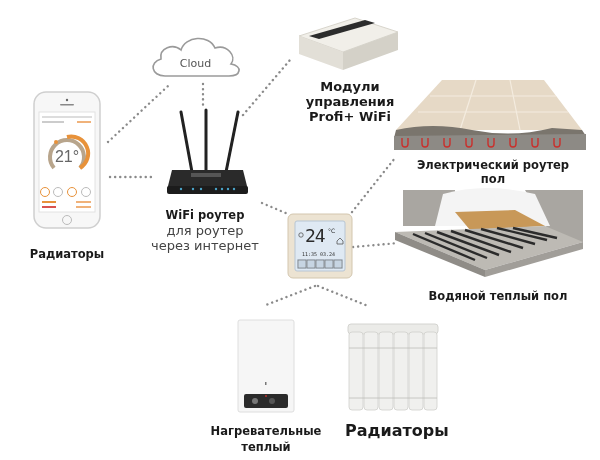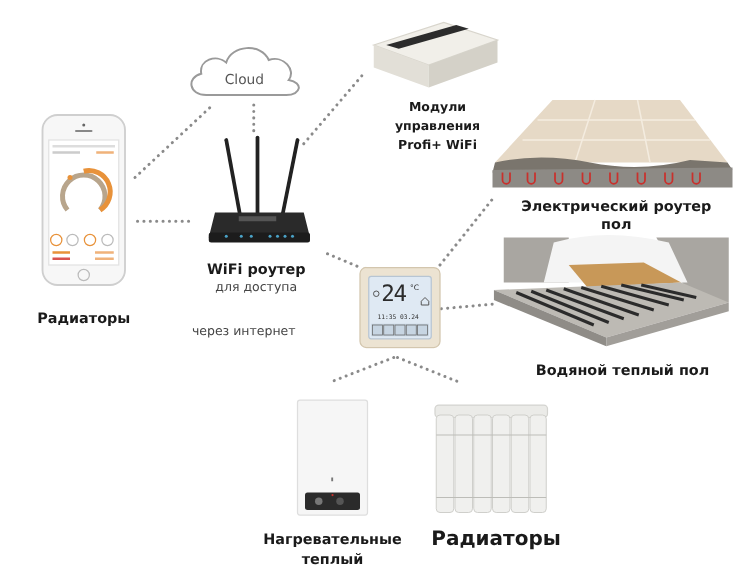--- a/index.html
+++ b/index.html
@@ -1,19 +1,19 @@
 <!DOCTYPE html>
 <html><head>
 <meta charset="utf-8">
 <style>
   html, body { margin: 0; padding: 0; background: #ffffff; }
   body { width: 600px; height: 460px; position: relative; overflow: hidden;
          font-family: "DejaVu Sans", "Liberation Sans", sans-serif; }
   .abs { position: absolute; }
-  .lbl { position: absolute; text-align: center; color: #1a1a1a; font-size: 10px; line-height: 14px; }
+  .lbl { position: absolute; text-align: center; color: #1a1a1a; font-size: 13px; line-height: 14px; }
   .lbl.b { font-weight: bold; }
   svg.links { position: absolute; left: 0; top: 0; }
   .node { position: absolute; }
 </style>
 </head>
 <body>
 
 <svg class="links" width="600" height="460">
   <g stroke="#8a8a8a" stroke-width="2.4" stroke-linecap="round" stroke-dasharray="0.1 5" fill="none">
     <line x1="108" y1="142" x2="168" y2="86"></line>
@@ -50,20 +50,21 @@
     <circle cx="13" cy="102" r="4.5" fill="none" stroke="#e8923a" stroke-width="1"></circle>
     <circle cx="26" cy="102" r="4.5" fill="none" stroke="#bbb" stroke-width="1"></circle>
     <circle cx="40" cy="102" r="4.5" fill="none" stroke="#e8923a" stroke-width="1"></circle>
     <circle cx="54" cy="102" r="4.5" fill="none" stroke="#bbb" stroke-width="1"></circle>
     <rect x="10" y="111" width="14" height="2" fill="#e8923a"></rect>
     <rect x="10" y="116" width="14" height="2" fill="#d9534f"></rect>
     <rect x="44" y="111" width="15" height="2" fill="#f0b27a"></rect>
     <rect x="44" y="116" width="15" height="2" fill="#f0b27a"></rect>
     <circle cx="35" cy="130" r="4.5" fill="none" stroke="#bbb" stroke-width="1"></circle>
   </svg>
+  <div class="abs" style="left:0; width:70px; top:58px; text-align:center; font-size:16px; color:#666; font-family:'Liberation Sans',sans-serif;">21°</div>
 </div>
 <div class="lbl b" style="left:20px; top:247px; width:94px; font-size:11.5px;">Радиаторы</div>
 
 <div class="node" style="left:160px; top:108px; width:95px; height:90px;">
   <svg width="95" height="90">
     <line x1="21" y1="4" x2="32" y2="64" stroke="#222" stroke-width="3" stroke-linecap="round"></line>
     <line x1="46" y1="2" x2="46" y2="62" stroke="#222" stroke-width="3" stroke-linecap="round"></line>
     <line x1="78" y1="4" x2="66" y2="64" stroke="#222" stroke-width="3" stroke-linecap="round"></line>
     <path d="M 12 62 L 83 62 L 88 82 L 7 82 Z" fill="#2a2a2a"></path>
     <rect x="7" y="78" width="81" height="8" rx="2" fill="#1c1c1c"></rect>
@@ -73,22 +74,22 @@
         <circle cx="33" cy="81" r="1.2"></circle>
         <circle cx="41" cy="81" r="1.2"></circle>
       <circle cx="56" cy="81" r="1.2"></circle>
         <circle cx="62" cy="81" r="1.2"></circle>
         <circle cx="68" cy="81" r="1.2"></circle>
         <circle cx="74" cy="81" r="1.2"></circle>
     </g>
   </svg>
 </div>
 <div class="lbl b" style="left:150px; top:208px; width:110px; font-size:11.5px;">WiFi роутер</div>
-<div class="lbl" style="left:150px; top:224px; width:110px; color:#444;">для доступа</div>
-<div class="lbl" style="left:140px; top:239px; width:110px; color:#444;margin-top:20px;">через интернет</div>
+<div class="lbl" style="left:150px; top:224px; width:110px; color:#444;">для роутер</div>
+<div class="lbl" style="left:150px; top:239px; width:110px; color:#444;">через интернет</div>
 
 <div class="node" style="left:295px; top:14px; width:105px; height:60px;">
   <svg width="105" height="60">
     <path d="M 4 22 L 60 4 L 103 18 L 48 38 Z" fill="#f1efe9" stroke="#d8d5cc"></path>
     <path d="M 4 22 L 48 38 L 48 56 L 4 40 Z" fill="#e2dfd7"></path>
     <path d="M 48 38 L 103 18 L 103 36 L 48 56 Z" fill="#d4d1c8"></path>
     <path d="M 14 22 L 70 6 L 80 9 L 24 25 Z" fill="#2c2c2c"></path>
   </svg>
 </div>
 <div class="lbl b" style="left:295px; top:80px; width:110px;">Модули</div>

